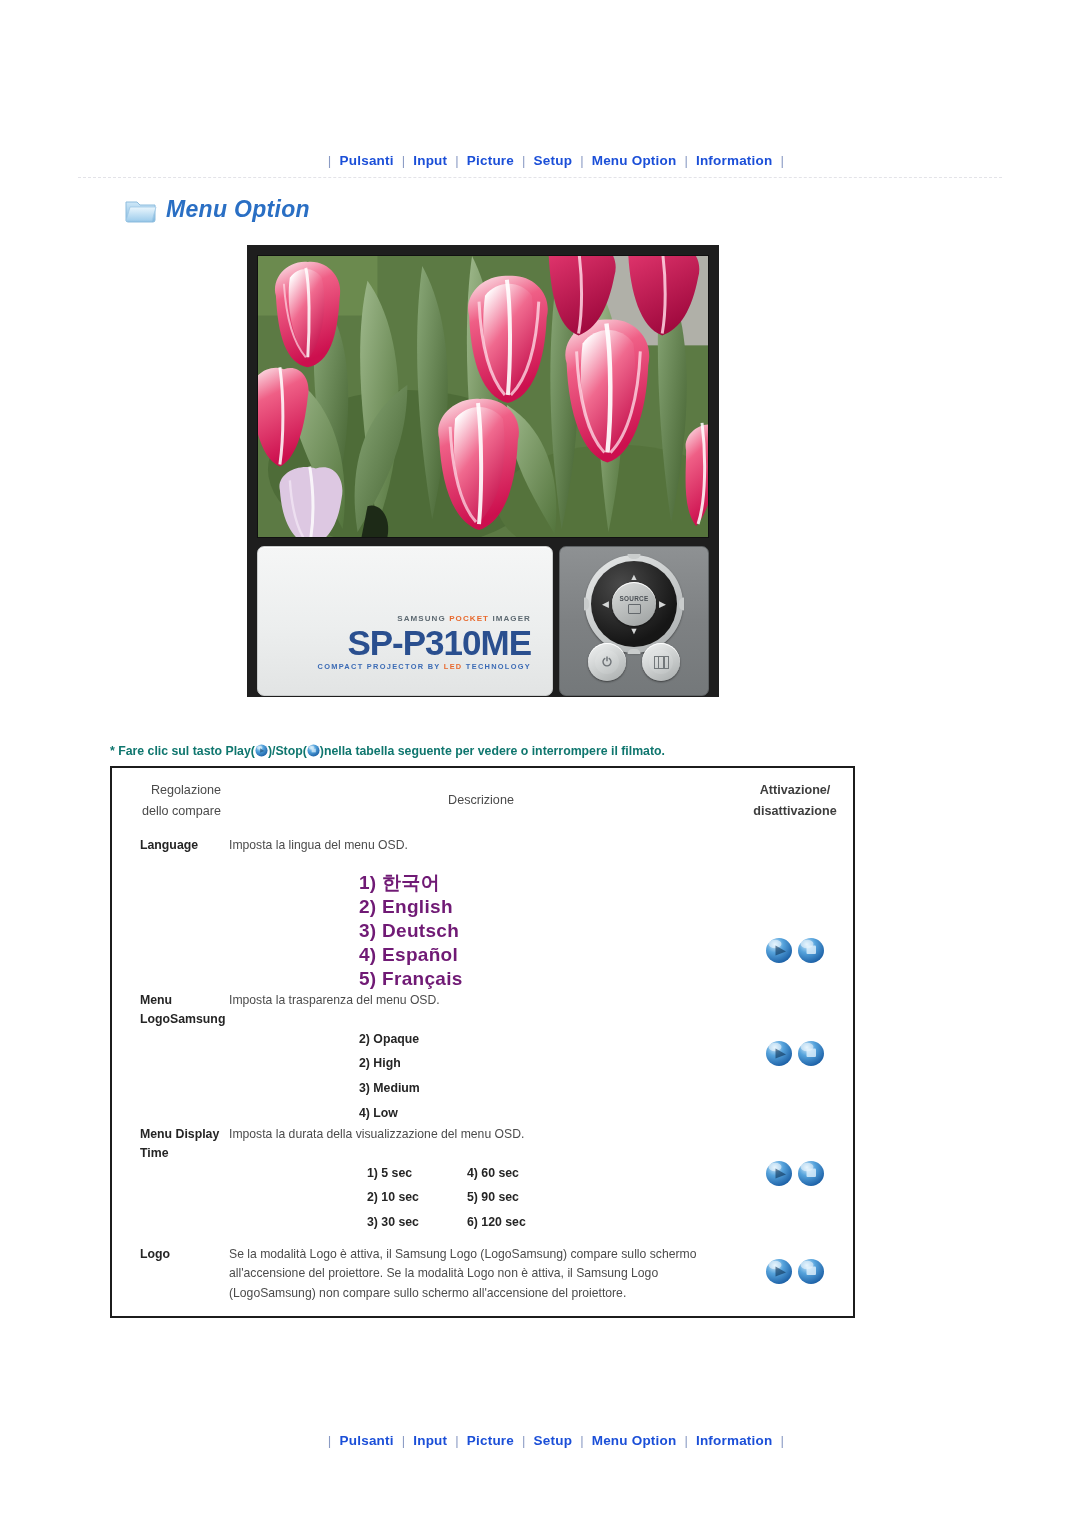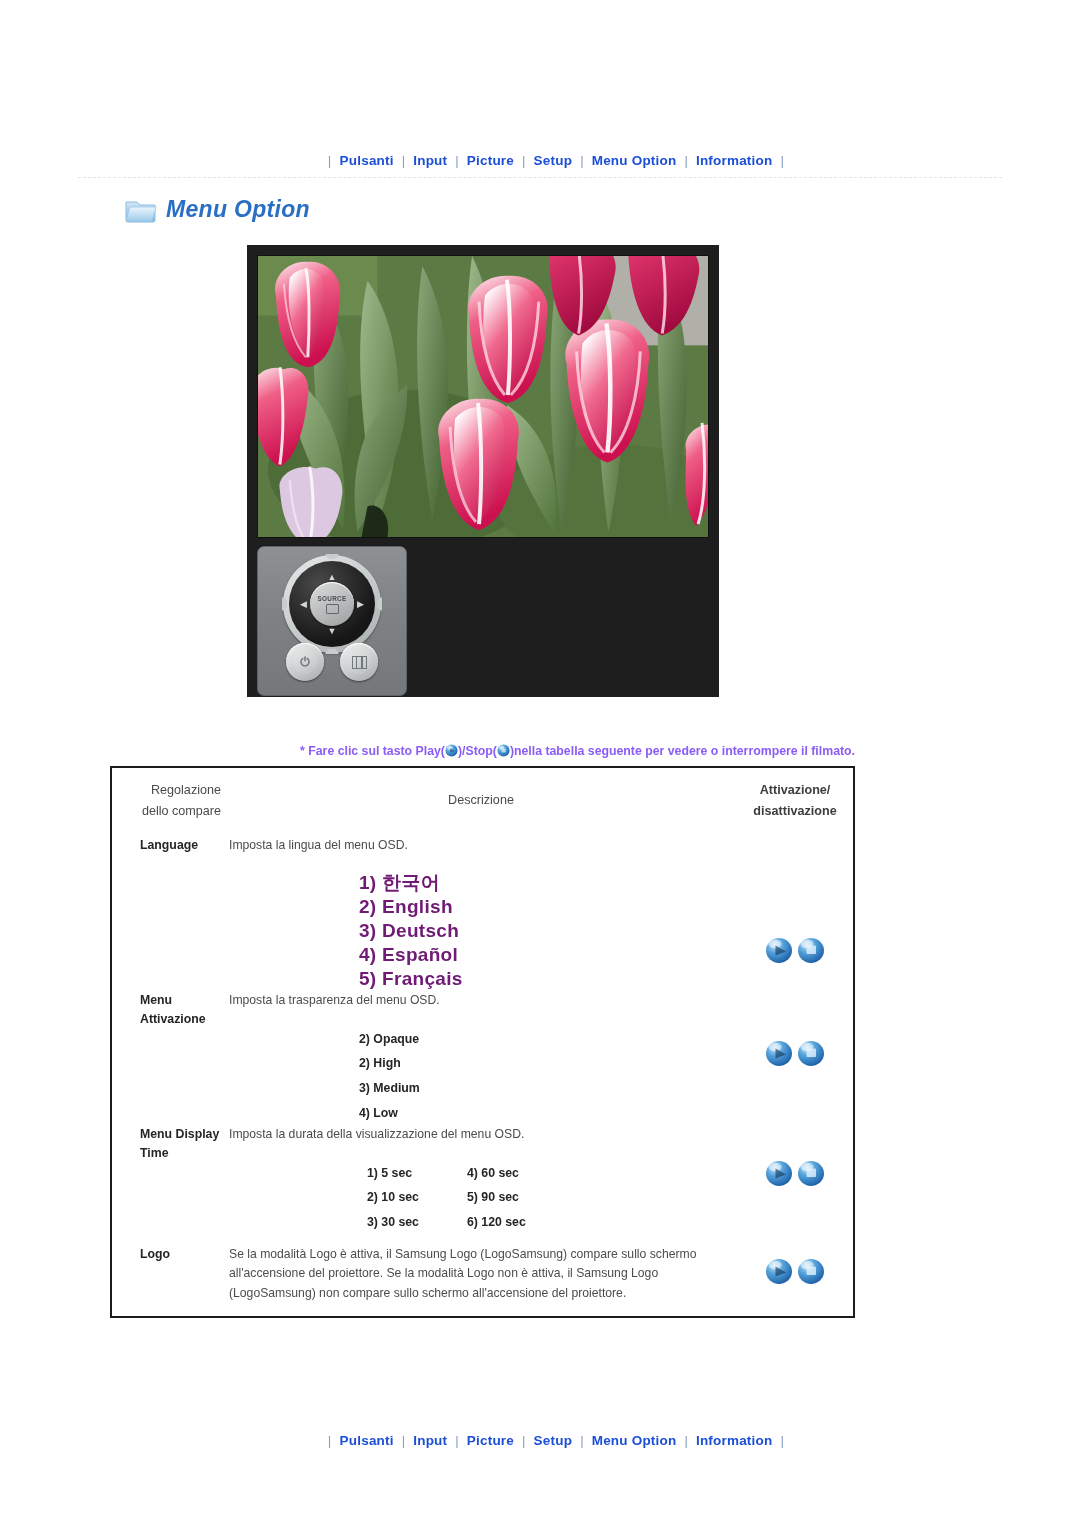--- a/index.html
+++ b/index.html
@@ -200,24 +200,24 @@
   .menu-glyph { width:13px; height:11px; border:1.6px solid #72777a; position:relative;}
   .menu-glyph:after{content:"";position:absolute;left:3px;top:-1px;bottom:-1px;width:1.6px;background:#72777a;}
   .menu-glyph:before{content:"";position:absolute;right:3px;top:-1px;bottom:-1px;width:1.6px;background:#72777a;}
 
   
   .caption {
     position: absolute;
     left: 110px;
     top: 744px;
     width: 745px;
-    text-align: right;
+    text-align: left;
     font-size: 12.3px;
     font-weight: bold;
-    color: #8b5cf6;
+    color: #0f766e;
     white-space: nowrap;
   }
   .mini-ball { display:inline-block; vertical-align:-2px; width:13px; height:13px; }
 
   
   .tbl {
     position: absolute;
     left: 110px;
     top: 766px;
     width: 745px;
@@ -416,20 +416,27 @@
       <g>
         <path d="M430 196 C426 178 448 164 462 172 C462 216 456 254 440 272 C426 254 430 220 430 196Z" fill="url(#pet)"></path>
         <path d="M446 168 C450 200 450 246 442 270" stroke="#ffffff" stroke-width="3" fill="none" opacity=".85"></path>
       </g>
 
       <path d="M110 252 C122 248 134 262 130 283 L104 283 Z" fill="#1d2a17"></path>
     </svg>
   </div>
 
   <div class="body-row">
+    <div class="face-plate">
+      <div class="brandline">
+        <div class="brand-small"><span>SAMSUNG </span><span class="pocket">POCKET</span><span> IMAGER</span></div>
+        <div class="model">SP-P310ME</div>
+        <div class="brand-sub"><span>COMPACT PROJECTOR BY </span><span class="led">LED</span><span> TECHNOLOGY</span></div>
+      </div>
+    </div>
 
     <div class="ctrl-plate">
       <div class="dpad-outer">
         <span class="nub n-t"></span>
         <span class="nub n-b"></span>
         <span class="nub n-l"></span>
         <span class="nub n-r"></span>
         <div class="dpad-ring">
           <span class="arrow a-up">▲</span>
           <span class="arrow a-down">▼</span>
@@ -544,21 +551,21 @@
                 <ellipse cx="10" cy="8" rx="6.5" ry="4.2" fill="#ffffff" opacity=".5"></ellipse>
                 <rect x="9.5" y="9.5" width="9.5" height="8.5" rx="1" fill="#e3f2fc" opacity=".8"></rect>
               </svg>
         </div>
       </td>
     </tr>
 
     <tr>
       <td class="label">
         <div>Menu</div>
-        <div>Attivazione</div>
+        <div>LogoSamsung</div>
       </td>
       <td class="desc">
         <div>Imposta la trasparenza del menu OSD.</div>
         <div class="opt-list">
           <div class="opt-bold">2) Opaque</div>
           <div class="opt-bold">2) High</div>
           <div class="opt-bold">3) Medium</div>
           <div class="opt-bold">4) Low</div>
         </div>
       </td>

